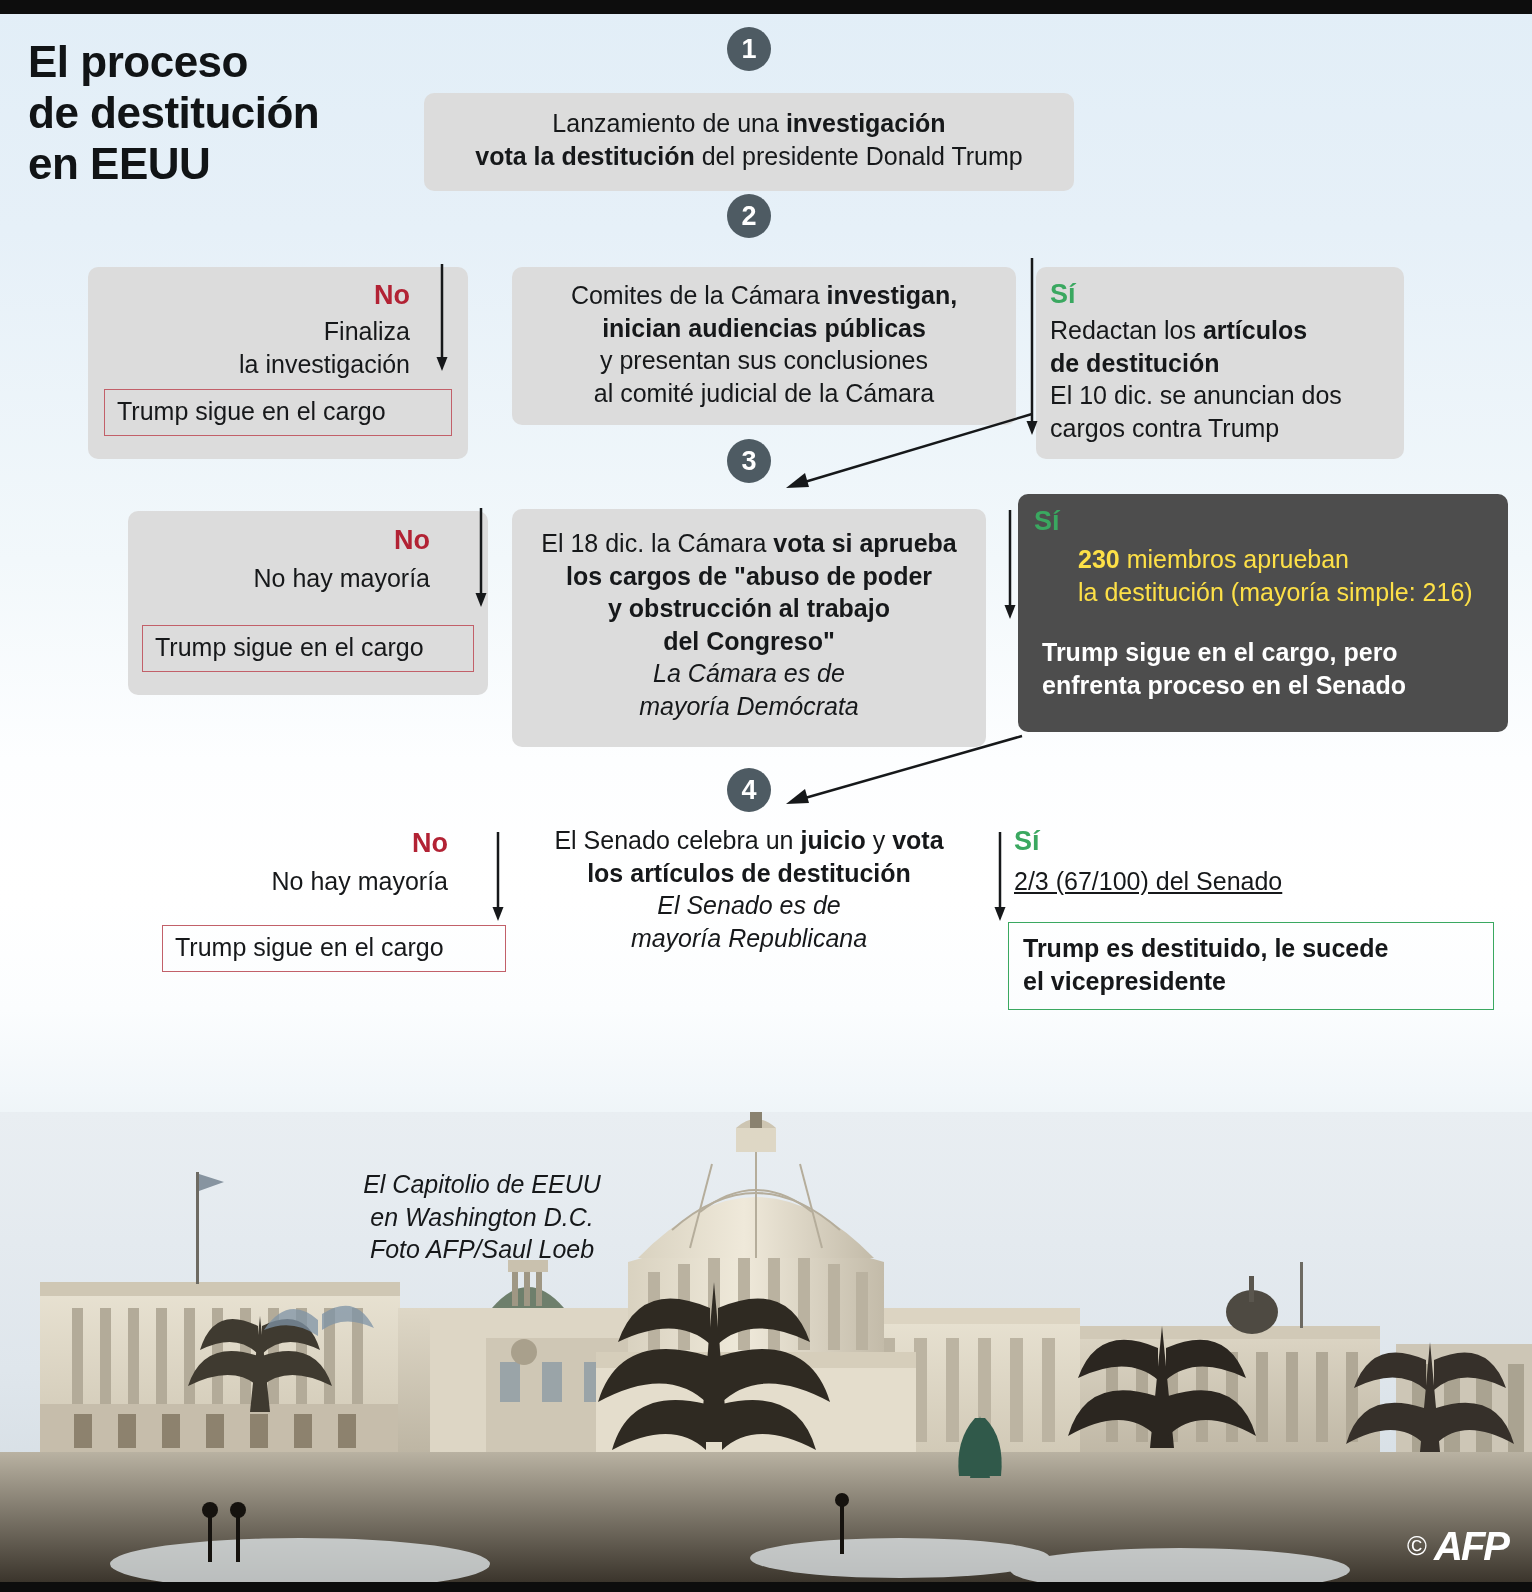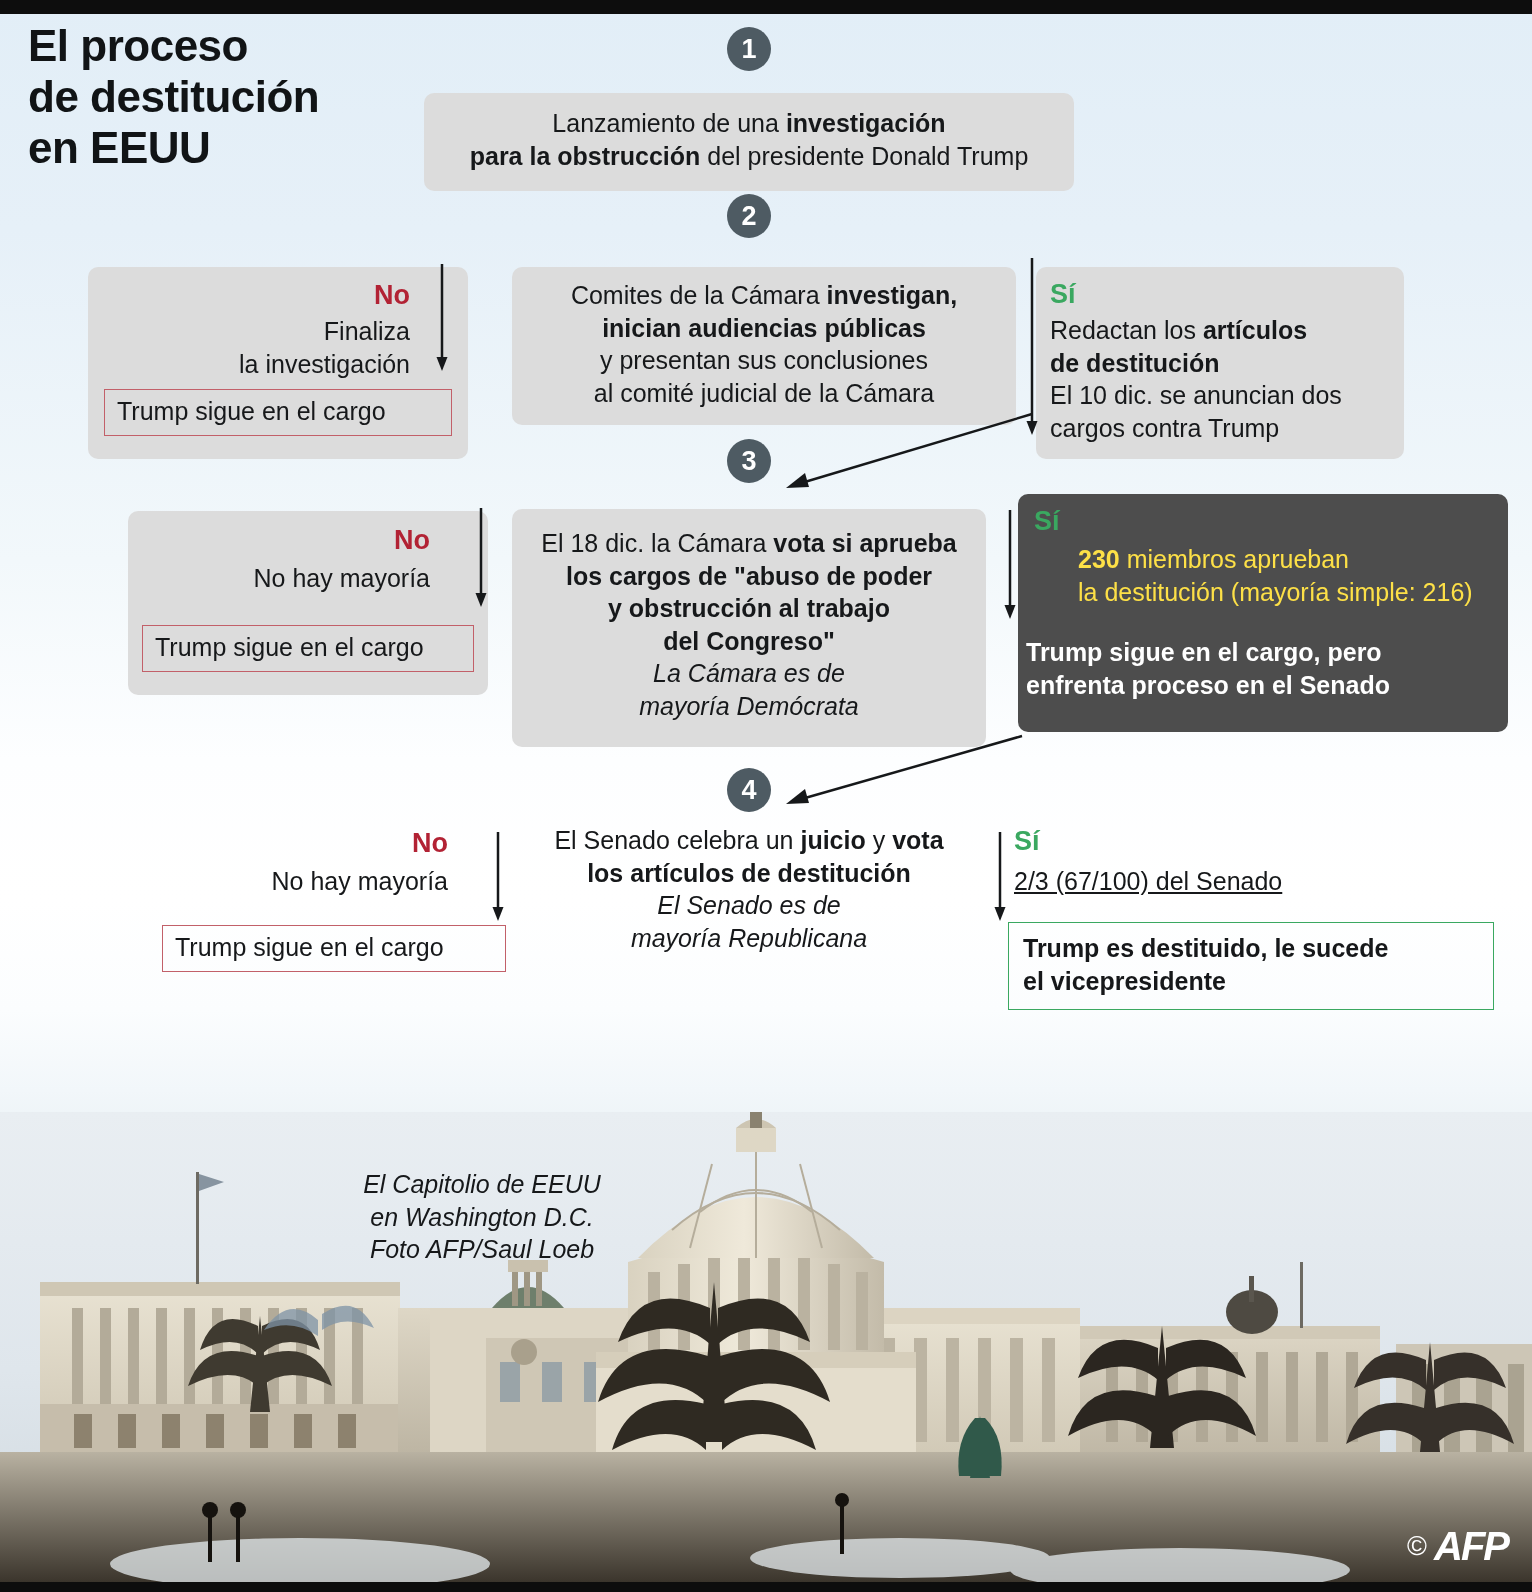--- a/index.html
+++ b/index.html
@@ -28,21 +28,21 @@
         #e9f0f4 1160px,
         #e6edf2 1210px);
   }
 
   .topbar { position:absolute; left:0; top:0; width:1532px; height:14px; background:#0d0d0d; }
   .botbar { position:absolute; left:0; bottom:0; width:1532px; height:10px; background:#0d0d0d; }
 
   
   .title {
     position: absolute;
-    left: 28px; top: 20px;
+    left: 28px; top: 36px;
     width: 390px;
     font-size: 44px;
     font-weight: bold;
     line-height: 1.16;
     color: #111416;
     letter-spacing: -0.5px;
     white-space: pre-line;
   }
 
   
@@ -143,21 +143,21 @@
 
   <div class="topbar"></div>
 
   <div class="title">El proceso
 de destitución
 en EEUU</div>
 
   <div class="badge" style="left:727px; top:27px;">1</div>
 
   <div class="gbox" style="left:424px; top:78px; width:650px; height:98px;">
-    <div class="txt center" style="padding:14px 14px 0 14px;">Lanzamiento de una <b>investigación</b><br><b>para la obstrucción</b> del presidente Donald Trump</div>
+    <div class="txt center" style="padding:14px 14px 0 14px;">Lanzamiento de una <b>investigación</b><br><b>vota la destitución</b> del presidente Donald Trump</div>
   </div>
 
   <div class="badge" style="left:727px; top:194px;">2</div>
 
   <div class="gbox" style="left:88px; top:252px; width:380px; height:192px;">
     <div class="txt right" style="padding:11px 58px 0 12px;">
       <span class="lbl-no">No</span>
     </div>
     <div class="txt right" style="padding:2px 58px 0 12px; white-space:pre-line;">Finaliza
 la investigación</div>
@@ -208,21 +208,21 @@
 
   <svg class="arrow-svg" style="left:1002px; top:510px; width:16px; height:110px;" viewBox="0 0 16 110">
     <line x1="8" y1="0" x2="8" y2="98" stroke="#16181a" stroke-width="2.5"></line>
     <polygon points="8,109 2.5,95 13.5,95" fill="#16181a"></polygon>
   </svg>
   <div class="dbox" style="left:1018px; top:494px; width:490px; height:238px;">
     <div class="txt" style="padding:10px 12px 0 16px; color:#ffffff;">
       <span class="lbl-si">Sí</span>
     </div>
     <div class="txt" style="padding:4px 8px 0 16px; color:#fde047;margin-left:44px;"><b>230</b> miembros aprueban<br>la destitución (mayoría simple: 216)</div>
-    <div class="txt" style="padding:28px 12px 0 8px; color:#ffffff; font-weight:bold;"><b>Trump sigue en el cargo, pero</b><br><b>enfrenta proceso en el Senado</b></div>
+    <div class="txt" style="padding:28px 12px 0 24px; color:#ffffff; font-weight:bold;"><b>Trump sigue en el cargo, pero</b><br><b>enfrenta proceso en el Senado</b></div>
   </div>
 
   <svg class="arrow-svg" style="left:780px; top:732px; width:250px; height:80px;" viewBox="0 0 250 80">
     <line x1="242" y1="4" x2="18" y2="68" stroke="#16181a" stroke-width="2.5"></line>
     <polygon points="6,72 25,57 29,71" fill="#16181a"></polygon>
   </svg>
 
   <div class="badge" style="left:727px; top:768px;">4</div>
 
   <div style="position:absolute; left:160px; top:826px; width:344px;">

